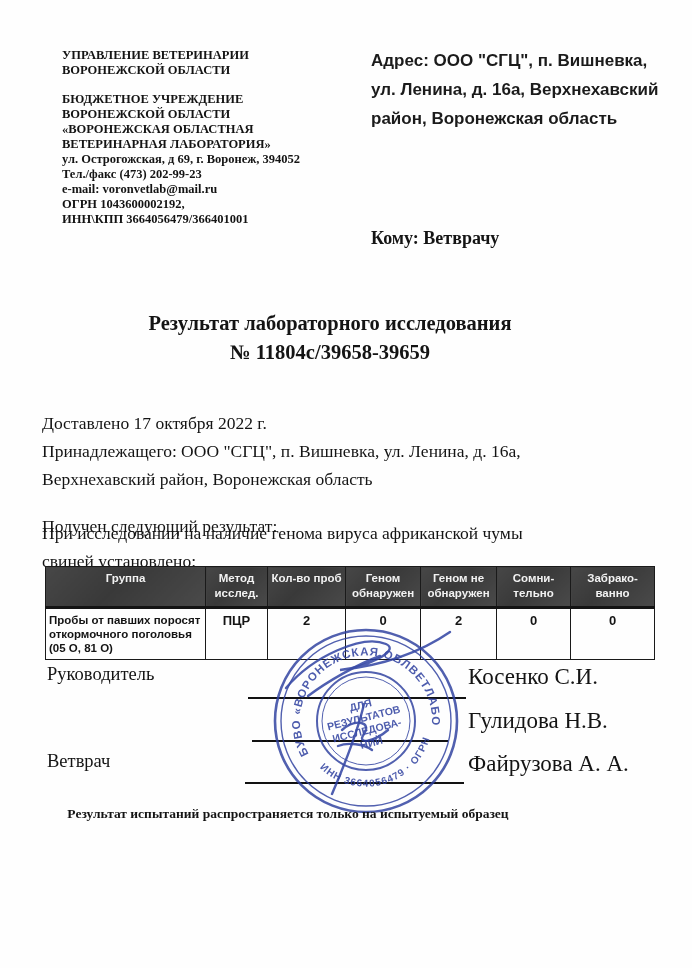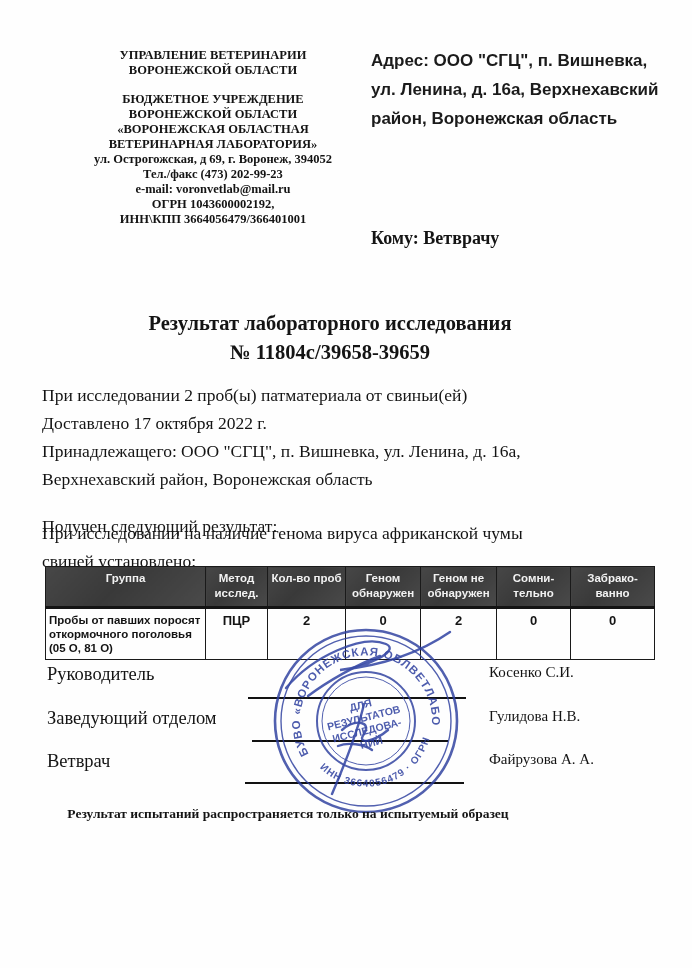--- a/index.html
+++ b/index.html
@@ -3,21 +3,21 @@
 <meta charset="utf-8">
 <style>
   html,body{margin:0;padding:0;background:#ffffff;}
   .page{
     position:relative;width:692px;height:968px;background:#fefefe;overflow:hidden;
     font-family:"Liberation Serif",serif;color:#141414;
   }
   .abs{position:absolute;}
   .pre{white-space:pre-line;}
   
-  .org{left:62px;width:302px;text-align:center;font-weight:700;font-size:12.5px;line-height:15px;}
+  .org{left:62px;width:302px;text-align:left;font-weight:700;font-size:12.5px;line-height:15px;}
   .org1{top:48px;}
   .org2{top:92px;}
   .addr{left:371px;top:46px;width:300px;font-family:"Liberation Sans",sans-serif;
         font-weight:600;font-size:17px;line-height:29px;color:#1b1b1b;}
   .to{left:371px;top:228px;font-size:18px;font-weight:600;}
   .date{left:104px;top:259px;font-size:17.5px;font-weight:700;}
   
   .title{left:0;top:309px;width:660px;text-align:center;font-weight:700;font-size:20.5px;line-height:29px;}
   
   .body-par{left:42px;width:612px;font-size:17.5px;line-height:28px;font-weight:500;}
@@ -27,21 +27,21 @@
            font-family:"Liberation Sans",sans-serif;}
   .results td,.results th{border:1.5px solid #1a1a1a;vertical-align:top;overflow:hidden;}
   .results thead th{
     background:linear-gradient(135deg,#474747 0%,#393939 45%,#4a4a4a 100%);
     color:#f2f2f2;font-weight:700;font-size:11.5px;line-height:15px;
     padding:4px 2px 5px;text-align:center;white-space:pre-line;border-bottom:3px solid #141414;margin-left:16px;}
   .results tbody td{font-weight:700;font-size:13px;padding:4px 3px;text-align:center;height:38px;}
   .results tbody td.grp{font-size:11.5px;line-height:14px;text-align:left;}
   
   .sig-role{left:47px;font-size:18.5px;}
-  .sig-name{left:468px;font-size:15px;margin-left:21px;}
+  .sig-name{left:468px;font-size:23px;}
   .r1{top:664px;} .r2{top:708px;} .r3{top:751px;}
   .sigline{height:2px;background:#121212;}
   .l1{left:248px;top:697px;width:218px;}
   .l2{left:252px;top:740px;width:196px;}
   .l3{left:245px;top:782px;width:219px;}
   
   .stamp{left:268px;top:626px;width:196px;height:190px;opacity:.92;}
   
   .footnote{left:0;top:806px;width:576px;text-align:center;font-weight:700;font-size:13.5px;}
 </style>
@@ -66,21 +66,20 @@
 ул. Ленина, д. 16а, Верхнехавский
 район, Воронежская область</div>
   <div class="abs to">Кому: Ветврачу</div>
 
 
   <div class="abs title">
     <div>Результат лабораторного исследования</div>
     <div>№ 11804с/39658-39659</div>
   </div>
 
-  <div class="abs body-par p1 pre">При исследовании 2 проб(ы) патматериала от свиньи(ей)</div>
   <div class="abs body-par p2 pre">Доставлено 17 октября 2022 г.</div>
   <div class="abs body-par p3 pre">Принадлежащего: ООО "СГЦ", п. Вишневка, ул. Ленина, д. 16а,
 Верхнехавский район, Воронежская область</div>
   <div class="abs body-par p4 pre">Получен следующий результат:</div>
   <div class="abs body-par p5 pre">При исследовании на наличие генома вируса африканской чумы
 свиней установлено:</div>
 
   <table class="abs results">
     <colgroup>
       <col style="width:160px">
@@ -117,21 +116,20 @@
         <td>0</td>
         <td>0</td>
       </tr>
     </tbody>
   </table>
 
   <div class="abs sig-role r1">Руководитель</div>
   <div class="abs sig-name r1">Косенко С.И.</div>
   <div class="abs sigline l1"></div>
 
-  <div class="abs sig-role r2">Заведующий отделом</div>
   <div class="abs sig-name r2">Гулидова Н.В.</div>
   <div class="abs sigline l2"></div>
 
   <div class="abs sig-role r3">Ветврач</div>
   <div class="abs sig-name r3">Файрузова А. А.</div>
   <div class="abs sigline l3"></div>
 
   <svg class="abs stamp" viewBox="0 0 196 190" xmlns="http://www.w3.org/2000/svg">
     <g stroke="#2e3f9e" fill="none" stroke-opacity="0.9">
       <circle cx="98" cy="95" r="91" stroke-width="2.6"></circle>

